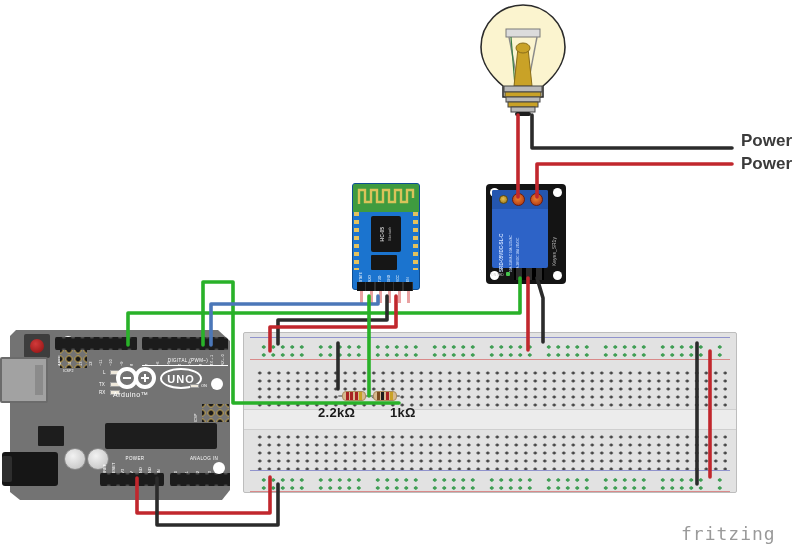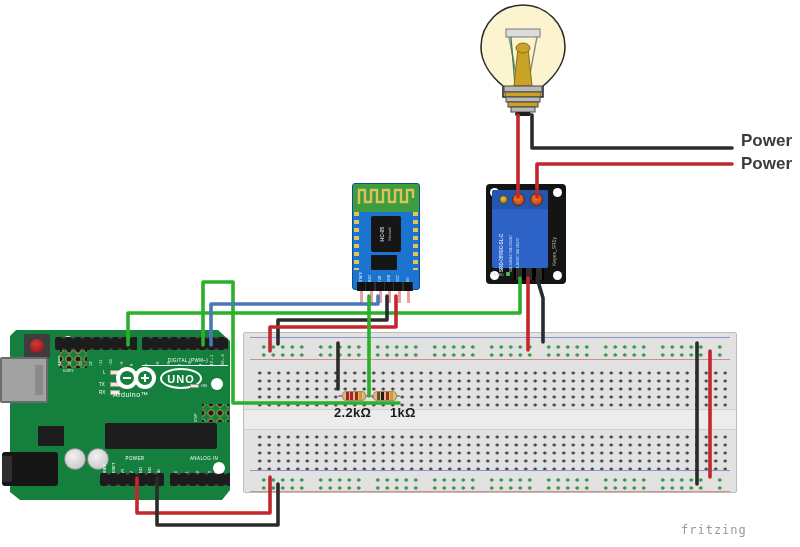--- a/index.html
+++ b/index.html
@@ -19,21 +19,21 @@
       radial-gradient(circle, #3f9e54 1.5px, rgba(0,0,0,0) 1.8px);
     background-size:57px 16px, 9.5px 8px;
     background-position:0 0, 2px 2px;}
   .bank{position:absolute;left:9px;right:9px;height:40px;
     background-image:radial-gradient(circle, #454545 1.4px, rgba(0,0,0,0) 1.7px);
     background-size:9.5px 8px;background-position:2px 2px;}
   .groove{position:absolute;left:0;right:0;top:76px;height:21px;background:#ececec;
     border-top:1px solid #cfcfcf;border-bottom:1px solid #cfcfcf;}
 
   
-  .arduino{position:absolute;left:10px;top:330px;width:220px;height:170px;background:#15803d;
+  .arduino{position:absolute;left:10px;top:330px;width:220px;height:170px;background:#737373;
     clip-path:polygon(0 6px,6px 0,208px 0,220px 11px,220px 160px,212px 170px,10px 170px,0 162px);}
   .hole{position:absolute;width:12px;height:12px;border-radius:50%;background:#fff;}
   .hdr{position:absolute;height:13px;background:#1c1c1c;border-radius:1px;
     background-image:radial-gradient(circle,#4c4c4c 1.6px, rgba(0,0,0,0) 1.9px);
     background-size:9.4px 13px;background-position:4px 6.5px;}
   .pinrow{position:absolute;display:flex;justify-content:space-around;height:15px;overflow:visible;}
   .pinrow span{writing-mode:vertical-rl;transform:rotate(180deg);font-size:4px;line-height:1;
     color:#fff;letter-spacing:0;white-space:nowrap;}
   .silk{position:absolute;background:#fff;}
   .caption{position:absolute;color:#fff;font-size:4.5px;letter-spacing:.4px;text-align:center;}
@@ -99,21 +99,21 @@
   
   .rlead{position:absolute;height:2px;background:#8f8f8f;border-radius:1px;}
   .rbody{position:absolute;width:24px;height:10px;background:#d7b98f;border:1px solid #a98c5e;
     border-radius:4px;display:flex;align-items:stretch;justify-content:space-between;padding:0 3px;}
   .rbody i{width:3px;height:100%;display:block;}
 
   
   .ps-label{position:absolute;left:741px;top:129px;font-size:17px;font-weight:bold;color:#3b3b3b;line-height:23px;}
   .rlabel{position:absolute;top:405px;font-size:13px;color:#1a1a1a;font-weight:bold;letter-spacing:.3px;}
   .watermark{position:absolute;left:681px;top:523px;font-family:"DejaVu Sans Mono", monospace;
-    font-size:12px;color:#9a9a9a;letter-spacing:1px;}
+    font-size:18px;color:#9a9a9a;letter-spacing:1px;}
 
   svg.wires{position:absolute;left:0;top:0;pointer-events:none;}
   .bulb-svg{position:absolute;left:470px;top:0;}
 </style>
 </head>
 <body>
 
 <div class="stage">
 
   <div class="breadboard">
@@ -288,21 +288,21 @@
     <i style="background: rgb(168, 34, 34);"></i>
       <i style="background: rgb(201, 162, 39);"></i>
   </div>
   <div class="rlead" style="left:369px;top:395px;width:31px"></div>
   <div class="rbody" style="left:373px;top:391px">
     <i style="background: rgb(122, 74, 33);"></i>
       <i style="background: rgb(28, 28, 28);"></i>
     <i style="background: rgb(168, 34, 34);"></i>
       <i style="background: rgb(201, 162, 39);"></i>
   </div>
-  <div class="rlabel" style="left:334px">2.2kΩ</div>
+  <div class="rlabel" style="left:318px">2.2kΩ</div>
   <div class="rlabel" style="left:390px">1kΩ</div>
 
   <svg class="wires" width="800" height="547">
       <polyline points="128,345 128,313 520,313 520,278" fill="none" stroke="#29b129" stroke-width="3.6" stroke-linejoin="round" stroke-linecap="round"></polyline>
       <polyline points="203,345 203,282 233,282 233,403 399,403" fill="none" stroke="#29b129" stroke-width="3.6" stroke-linejoin="round" stroke-linecap="round"></polyline>
       <polyline points="211,345 211,304 378,304 378,296" fill="none" stroke="#4b77b8" stroke-width="3.6" stroke-linejoin="round" stroke-linecap="round"></polyline>
       <polyline points="387,296 387,320 278,320 278,344" fill="none" stroke="#2b2b2b" stroke-width="3.6" stroke-linejoin="round" stroke-linecap="round"></polyline>
       <polyline points="396,296 396,327 270,327 270,351" fill="none" stroke="#c1272d" stroke-width="3.6" stroke-linejoin="round" stroke-linecap="round"></polyline>
       <polyline points="369,296 369,396" fill="none" stroke="#29b129" stroke-width="3.6" stroke-linejoin="round" stroke-linecap="round"></polyline>
       <polyline points="338,343 338,389" fill="none" stroke="#2b2b2b" stroke-width="3.6" stroke-linejoin="round" stroke-linecap="round"></polyline>

